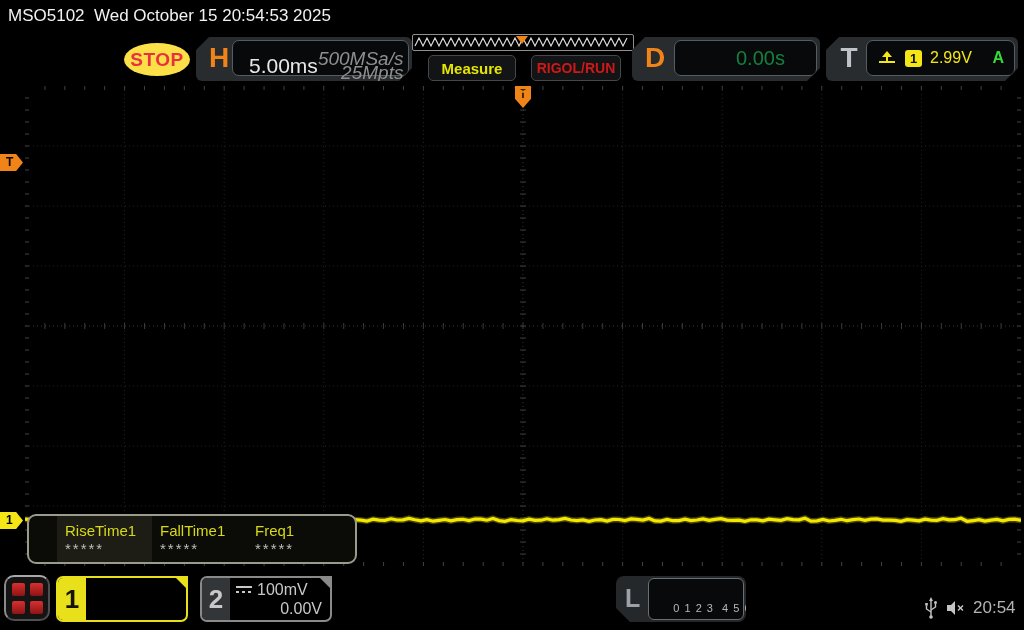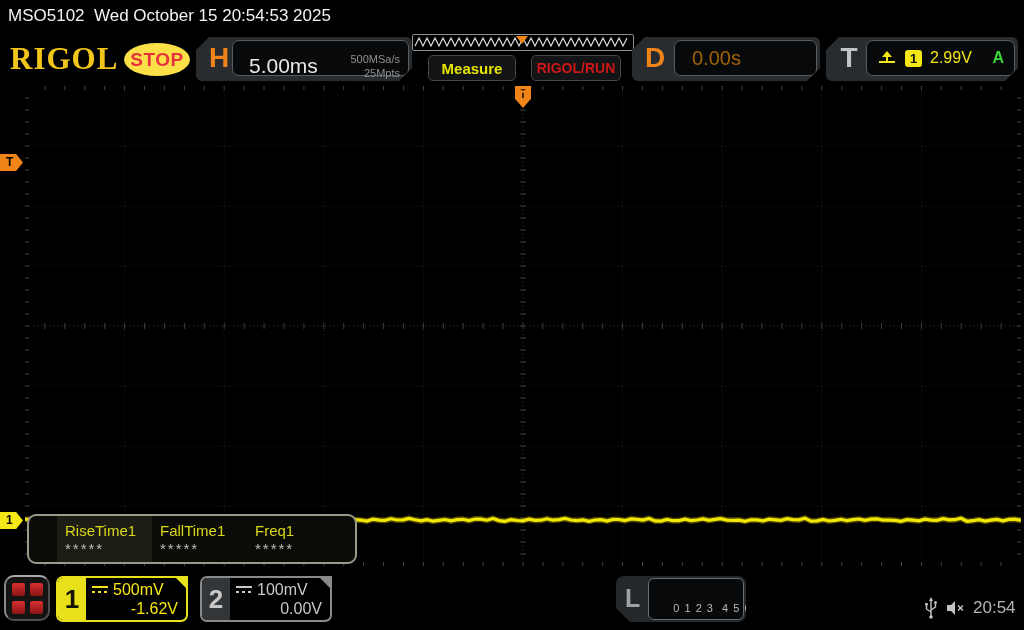--- a/index.html
+++ b/index.html
@@ -18,24 +18,24 @@
                border-radius:50%; display:flex; align-items:center; justify-content:center;
                color:#e8313f; font-weight:bold; font-size:19px; letter-spacing:.5px; }
   .tab-section { position:absolute; top:37px; height:44px; background:#282c2f; border-radius:6px;
                  clip-path:polygon(13px 0,100% 0,100% calc(100% - 13px),calc(100% - 13px) 100%,0 100%,0 13px); }
   .tab-label { position:absolute; left:10px; top:5px; font-size:28px; font-weight:bold; color:#f08418; width:26px; text-align:center;}
   .tab-box { position:absolute; top:3px; bottom:5px; right:3px; background:#07090a;
              border:1px solid #565c60; border-radius:7px; display:flex; align-items:center; }
   #h-section { left:196px; width:216px; }
   #h-section .tab-box { left:36px; padding:16px 8px 0 16px; justify-content:space-between; }
   .timebase { color:#e8e8e8; font-size:21px; }
-  .rates { text-align:right; color:#8f8f8f; font-size:11px; line-height:14px; }
+  .rates { text-align:right; color:#8f8f8f; font-size:19px; line-height:14px;font-style:italic; }
   #d-section { left:632px; width:188px; }
   #d-section .tab-box { left:42px; padding-left:17px; }
-  .delay-value { color:#a16207; font-size:20px; }
+  .delay-value { color:#15803d; font-size:20px;margin-left:44px; }
   #t-section { left:826px; width:192px; }
   #t-section .tab-label { color:#c0c4c8; }
   #t-section .tab-box { left:40px; padding:0 10px; gap:8px; }
   .trig-badge { width:17px; height:17px; background:#f5e616; border-radius:3px; color:#111;
                 font-size:13px; font-weight:bold; display:flex; align-items:center; justify-content:center; }
   .trig-level { color:#f5e616; font-size:16px; }
   .trig-mode { color:#38d838; font-size:16px; font-weight:bold; margin-left:auto; }
 
   .preview-strip { position:absolute; left:412px; top:34px; width:222px; height:17px; background:#000;
                    border:1px solid #8f8f8f; border-radius:2px; }
@@ -103,21 +103,20 @@
 </style>
 </head>
 <body>
 
 <div class="screen">
 
   <div class="titlebar">
     <span>MSO5102  Wed October 15 20:54:53 2025</span>
   </div>
 
-  <div class="logo">RIGOL</div>
   <div class="stop-pill">STOP</div>
 
   <div class="tab-section" id="h-section">
     <div class="tab-label">H</div>
     <div class="tab-box">
       <span class="timebase">5.00ms</span>
       <span class="rates">
         <span>500MSa/s</span><br>
         <span>25Mpts</span>
       </span>
@@ -470,30 +469,20 @@
   <div class="menu-icon">
     <div class="menu-sq"></div>
     <div class="menu-sq"></div>
     <div class="menu-sq"></div>
     <div class="menu-sq"></div>
   </div>
 
   <div class="ch-box" id="ch1-box">
     <div class="ch-tab">1</div>
     <div class="fold"></div>
-    <div class="ch-rows">
-      <div class="ch-row1">
-        <span class="dc">
-            <i></i>
-            <i></i>
-          </span>
-        <span>500mV</span>
-      </div>
-      <div class="ch-row2">-1.62V</div>
-    </div>
   </div>
 
   <div class="ch-box" id="ch2-box">
     <div class="ch-tab">2</div>
     <div class="fold"></div>
     <div class="ch-rows">
       <div class="ch-row1">
         <span class="dc">
             <i></i>
             <i></i>

